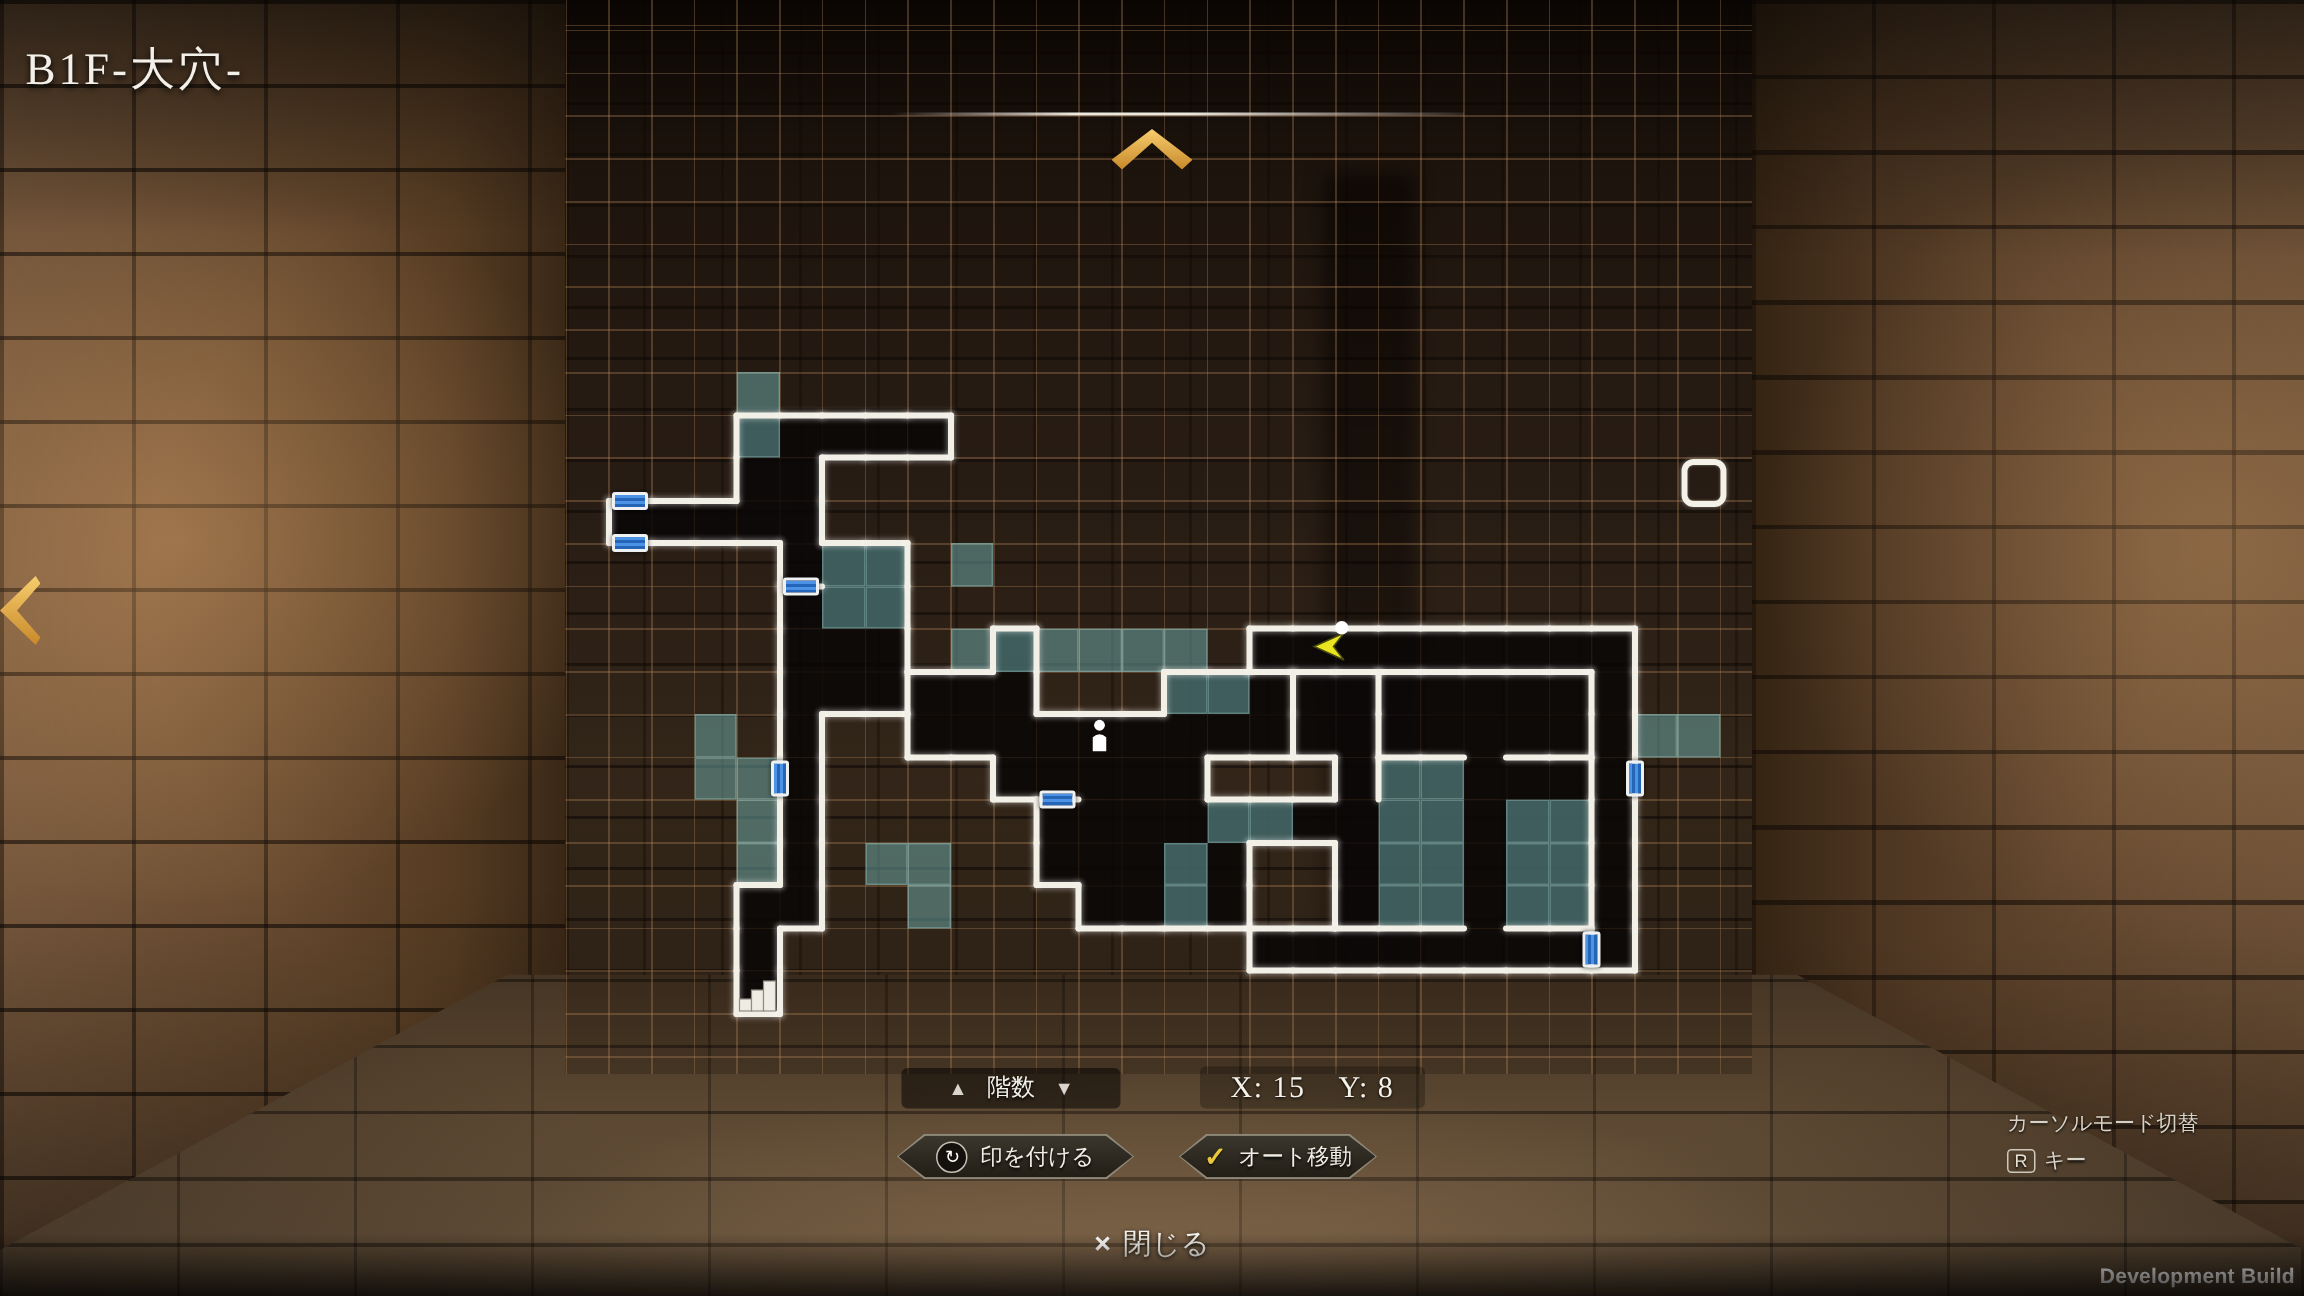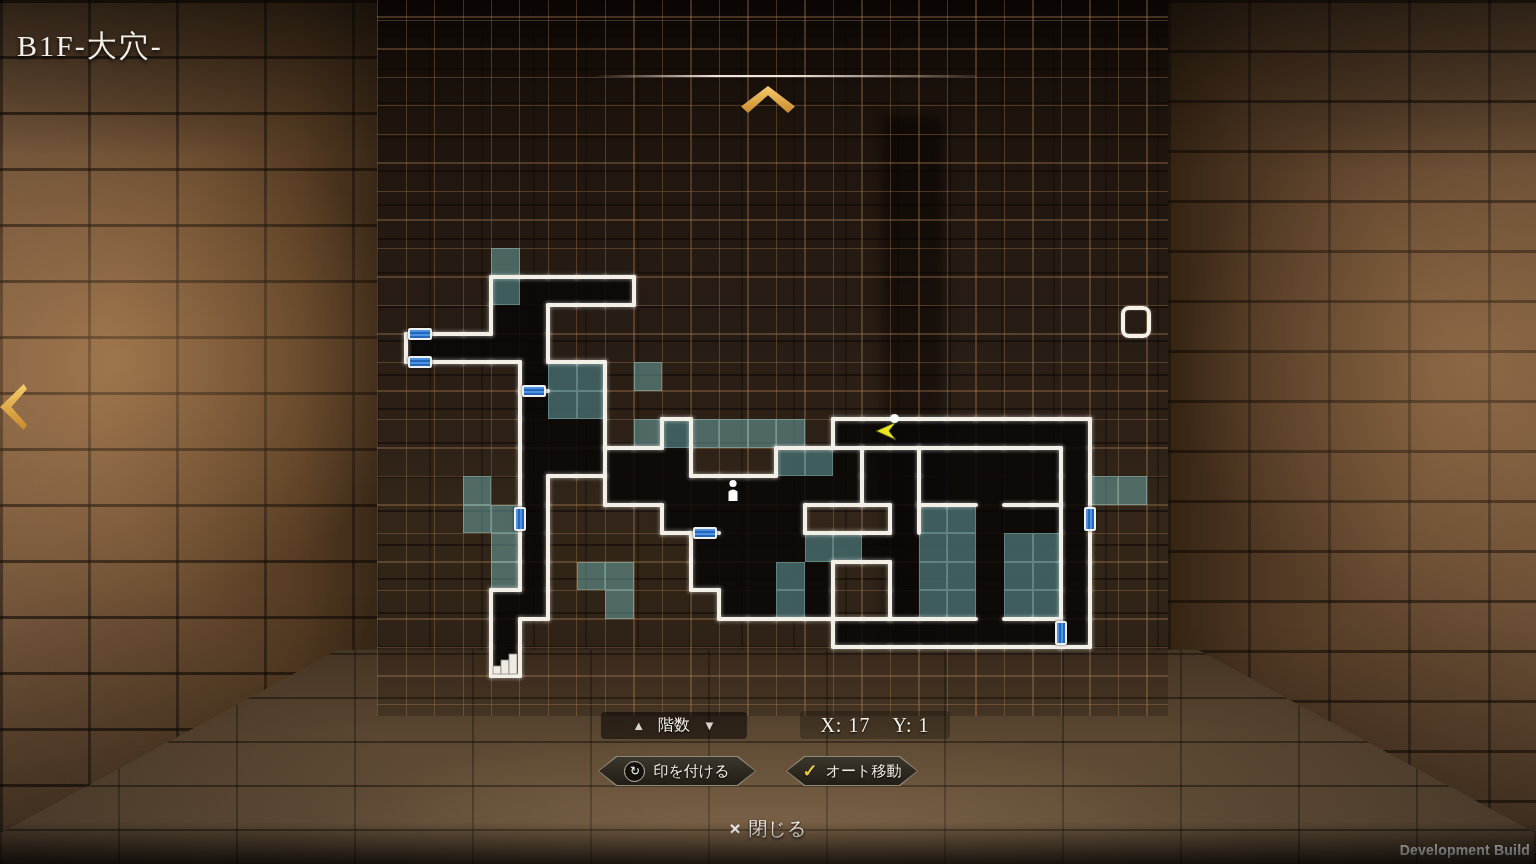--- a/index.html
+++ b/index.html
@@ -482,38 +482,45 @@
 
   <div class="chev" id="chevron-up"></div>
   <div class="chev" id="chevron-left"></div>
 
   <div id="floor-bar">
     <span class="tri-btn">▲</span>
     <span id="floor-label">階数</span>
     <span class="tri-btn">▼</span>
   </div>
   <div id="coords">
-    <span>X: 17</span>
-    <span>Y: 1</span>
+    <span>X: 15</span>
+    <span>Y: 8</span>
   </div>
 
   <div class="hexbtn" id="auto-move-button">
     <div class="inner">
       <span class="circle-icon">↻</span>
       <span class="lbl">印を付ける</span>
     </div>
   </div>
   <div class="hexbtn" id="mark-button">
     <div class="inner">
       <span class="check-icon">✓</span>
       <span class="lbl">オート移動</span>
     </div>
   </div>
 
   <div id="close-button">
     <span class="x">×</span><span class="txt">閉じる</span>
   </div>
 
+  <div id="cursor-help">
+    <div>カーソルモード切替</div>
+    <div class="row2">
+      <span class="keycap">R</span>
+      <span>キー</span>
+    </div>
+  </div>
 
   <div id="build-label">Development Build</div>
 
   <div class="bottom-fade"></div>
 </div>
 
 </body></html>

